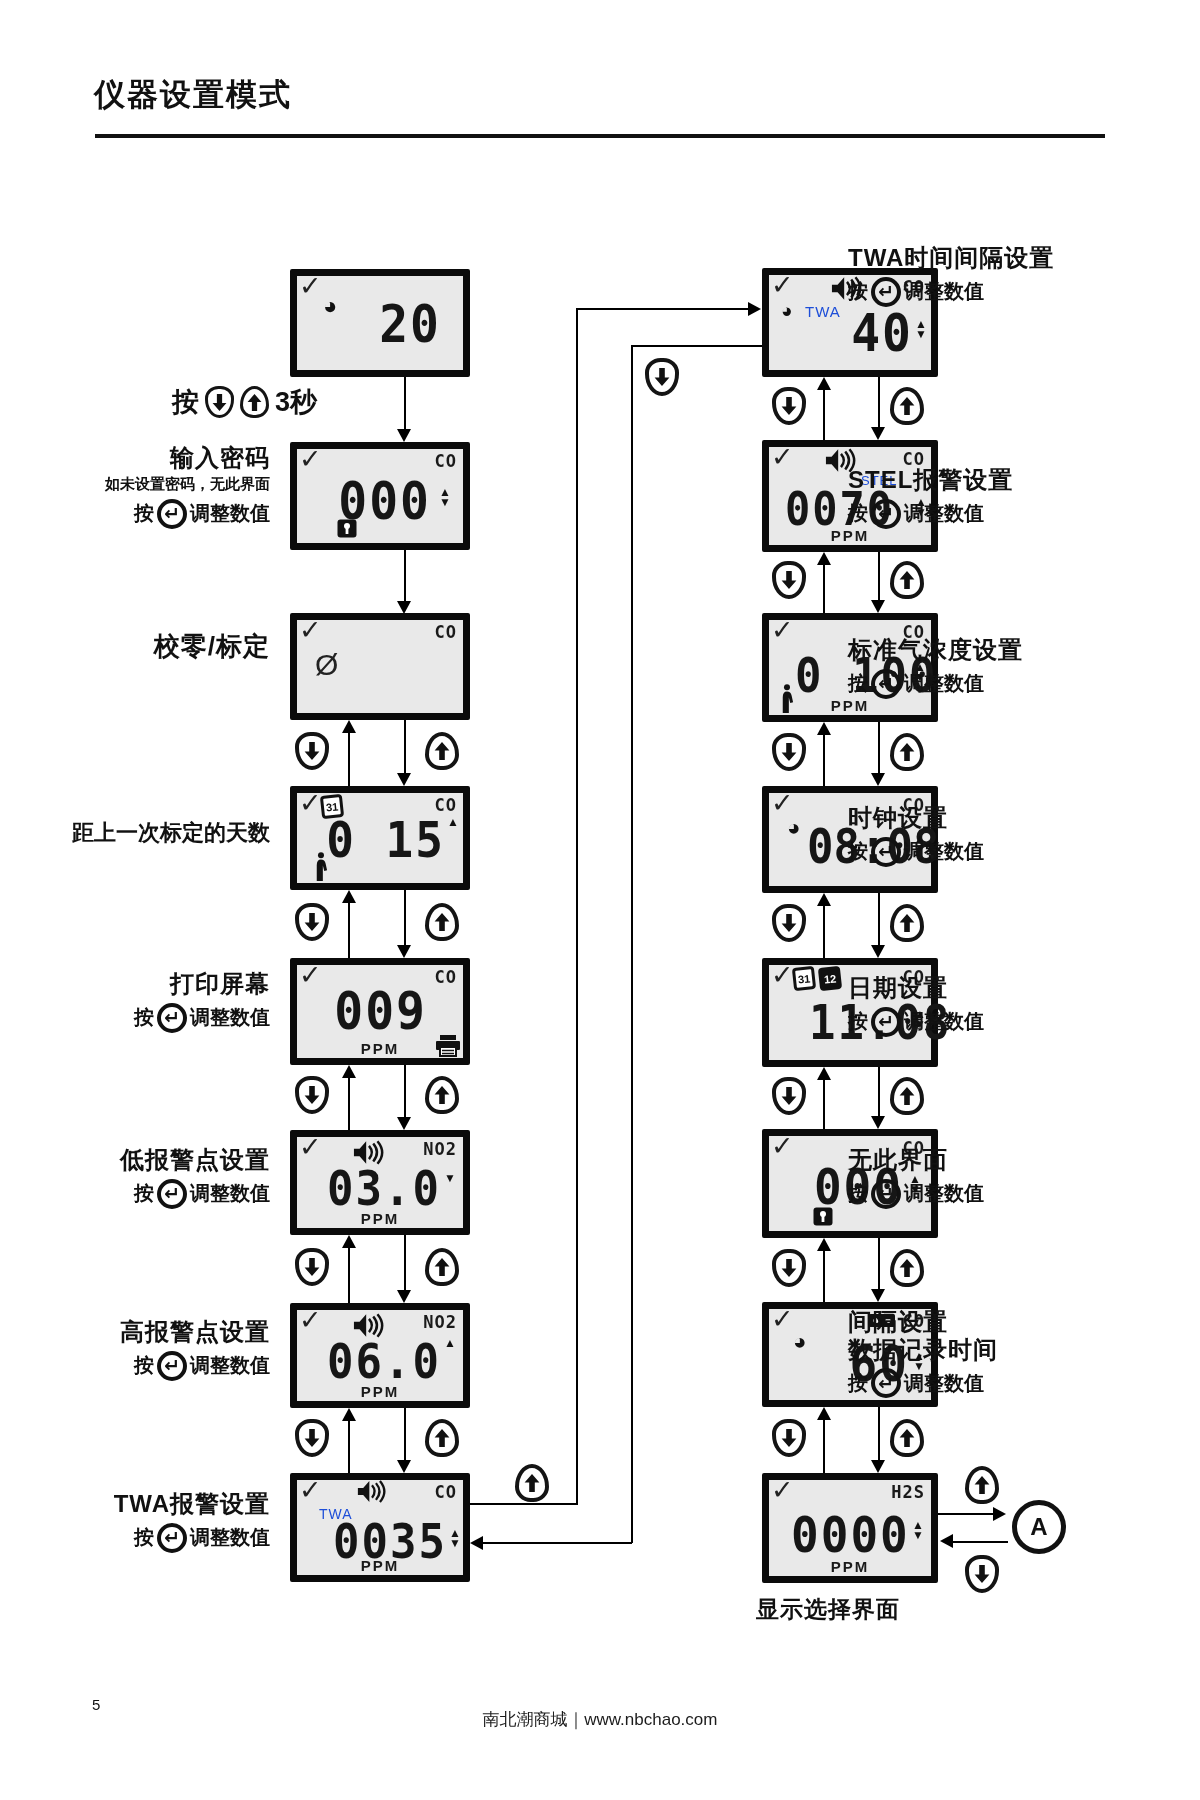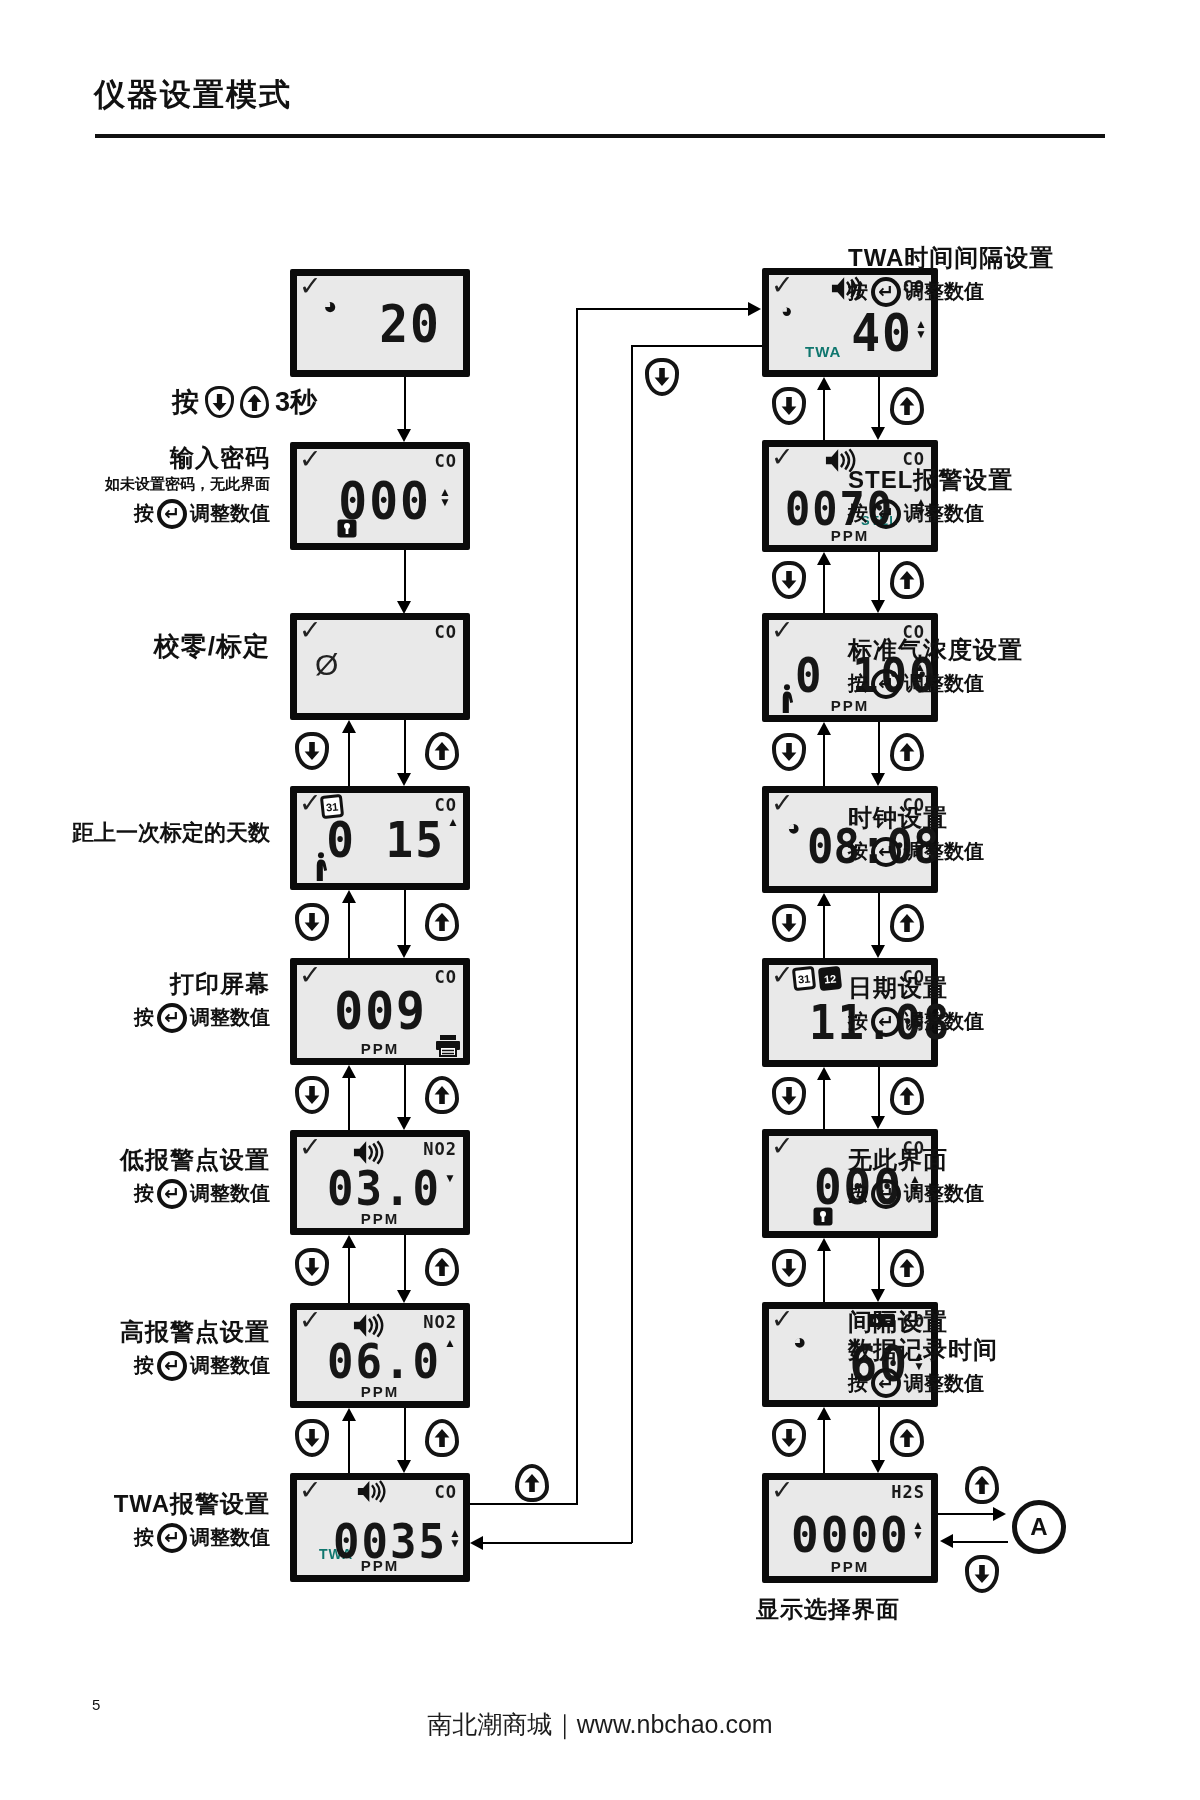--- a/index.html
+++ b/index.html
@@ -13,21 +13,21 @@
   
   .screen{position:absolute;box-sizing:border-box;border:7px solid #0b0b0b;background:#e9e9e9;border-radius:2px;}
   .screen .check{position:absolute;top:-6px;left:2px;font-size:27px;font-weight:400;color:#222;}
   .screen .gas{position:absolute;top:2px;right:6px;font-family:"DejaVu Sans Mono",monospace;
                font-weight:700;font-size:17px;letter-spacing:1px;color:#1a1a1a;}
   .digits{position:absolute;font-family:"DejaVu Sans Mono",monospace;font-weight:700;color:#161616;
           letter-spacing:2px;line-height:1;transform:scaleY(1.08);transform-origin:top left;white-space:pre;}
   .ppm{position:absolute;bottom:1px;left:0;right:0;text-align:center;font-weight:700;font-size:15px;letter-spacing:2px;color:#1a1a1a;}
   .spin{position:absolute;display:flex;flex-direction:column;line-height:10px;font-size:12px;color:#111;}
   .tri{font-size:12px;line-height:11px;color:#111;position:absolute;}
-  .tag{position:absolute;font-weight:700;font-size:14px;letter-spacing:1px;color:#0f766e;margin-top:40px;}
+  .tag{position:absolute;font-weight:400;font-size:14px;letter-spacing:1px;color:#1d4ed8;}
   .clockglyph{position:absolute;line-height:1;color:#111;}
   .cal{position:absolute;width:22px;height:23px;box-sizing:border-box;border:3px solid #111;border-radius:4px;
        background:#fff;color:#111;font-weight:800;font-size:11px;display:flex;align-items:center;justify-content:center;
        transform:rotate(-6deg);}
   .cal.inv{background:#111;color:#fff;}
   
   .vl{position:absolute;width:2px;background:#000;}
   .hl{position:absolute;height:2px;background:#000;}
   .ah{position:absolute;width:0;height:0;}
   .ah.up{border-left:7px solid transparent;border-right:7px solid transparent;border-bottom:13px solid #000;}
@@ -50,21 +50,21 @@
   .lbl-sub{font-size:15px;font-weight:700;margin-top:3px;}
   .note{font-size:20px;font-weight:600;margin-top:5px;display:flex;align-items:center;}
   .note.r{justify-content:flex-start;}
   .note.l{justify-content:flex-end;}
   .holdnote{position:absolute;left:172px;top:384px;display:flex;align-items:center;gap:6px;
             font-size:27px;font-weight:600;}
   .sel-lbl{position:absolute;left:756px;top:1594px;font-size:23px;font-weight:700;letter-spacing:1px;}
   .circleA{position:absolute;left:1012px;top:1500px;width:54px;height:54px;box-sizing:border-box;border:5px solid #111;
            border-radius:50%;display:flex;align-items:center;justify-content:center;font-size:24px;font-weight:800;}
   .pagenum{position:absolute;left:92px;top:1696px;font-size:15px;}
-  .footer{position:absolute;left:0;right:0;top:1708px;text-align:center;font-size:25px;font-weight:500;color:#1c1c1c;}
+  .footer{position:absolute;left:0;right:0;top:1708px;text-align:center;font-size:17px;font-weight:500;color:#1c1c1c;}
   svg{display:block;}
 </style>
 </head>
 <body>
 
 <div id="page">
 
   <div class="title">仪器设置模式</div>
   <div class="rule"></div>
 

